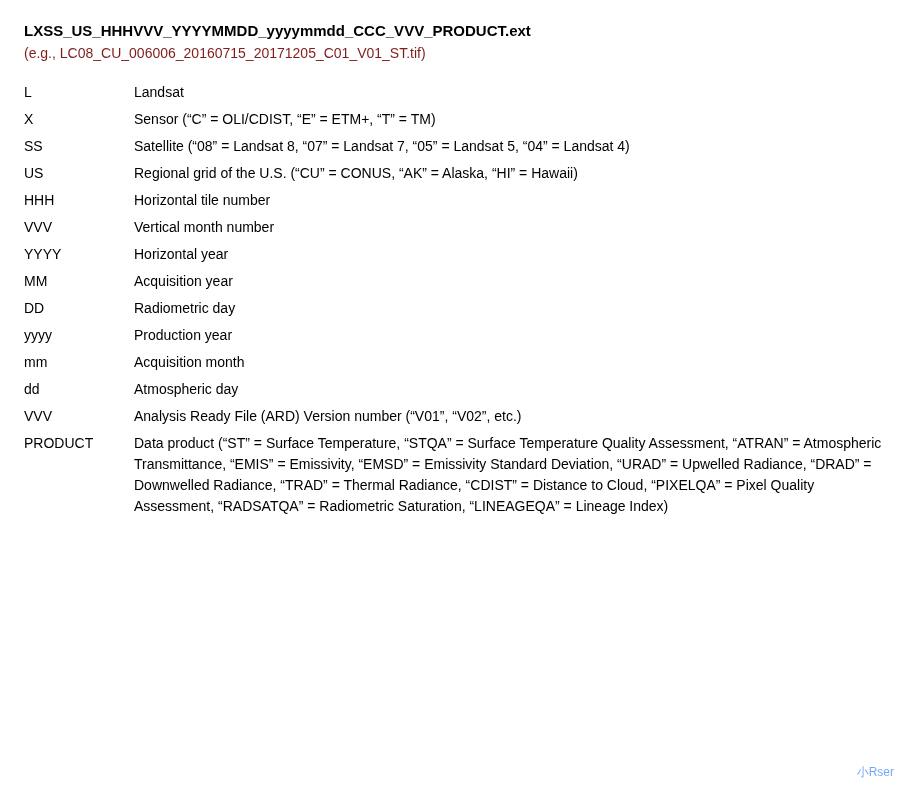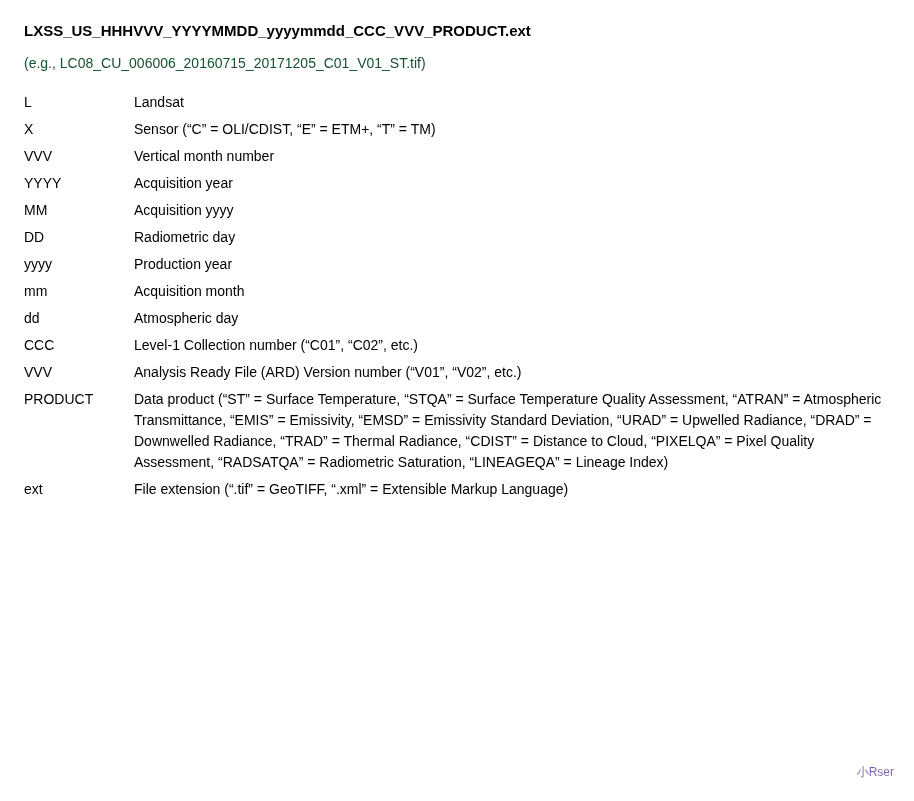--- a/index.html
+++ b/index.html
@@ -12,27 +12,27 @@
       font-family: Arial, sans-serif;
       font-size: 14px;
       color: #000000;
       padding: 20px 24px;
       width: 914px;
       min-height: 801px;
     }
     .title {
       font-weight: bold;
       font-size: 15px;
-      margin-bottom: 14px;
+      margin-bottom: 4px;
       line-height: 1.4;
     }
     .subtitle {
       font-size: 14px;
       margin-bottom: 18px;
-      color: #14532d;
+      color: #7f1d1d;
     }
     table {
       border-collapse: collapse;
       width: 100%;
     }
     td {
       vertical-align: top;
       padding: 3px 0;
       line-height: 1.5;
     }
@@ -45,80 +45,84 @@
     }
     td.value {
       vertical-align: top;
       margin-top: 40px;
     }
     .watermark {
       position: fixed;
       bottom: 20px;
       right: 20px;
       font-size: 12px;
-      color: #4c1d95;
+      color: #3b82f6;
       opacity: 0.7;
     }
   </style>
 </head>
 <body>
 
 <div class="title">LXSS_US_HHHVVV_YYYYMMDD_yyyymmdd_CCC_VVV_PRODUCT.ext</div>
 <div class="subtitle">(e.g., LC08_CU_006006_20160715_20171205_C01_V01_ST.tif)</div>
 
 <table>
   <tbody id="table-body">
   <tr>
         <td class="key">L</td>
         <td class="value">Landsat</td>
       </tr>
       <tr>
         <td class="key">X</td>
         <td class="value">Sensor (“C” = OLI/CDIST, “E” = ETM+, “T” = TM)</td>
       </tr>
       <tr>
+        <td class="key">SS</td>
+        <td class="value">Satellite (“08” = Landsat 8, “07” = Landsat 7, “05” = Landsat 5, “04” = Landsat 4)</td>
+      </tr>
+      <tr>
+        <td class="key">US</td>
+        <td class="value">Regional grid of the U.S. (“CU” = CONUS, “AK” = Alaska, “HI” = Hawaii)</td>
+      </tr>
+      <tr>
+        <td class="key">HHH</td>
+        <td class="value">Horizontal tile number</td>
+      </tr>
+      <tr>
         <td class="key">VVV</td>
         <td class="value">Vertical month number</td>
       </tr>
       <tr>
         <td class="key">YYYY</td>
-        <td class="value">Acquisition year</td>
+        <td class="value">Horizontal year</td>
       </tr>
       <tr>
         <td class="key">MM</td>
-        <td class="value">Acquisition yyyy</td>
+        <td class="value">Acquisition year</td>
       </tr>
       <tr>
         <td class="key">DD</td>
         <td class="value">Radiometric day</td>
       </tr>
       <tr>
         <td class="key">yyyy</td>
         <td class="value">Production year</td>
       </tr>
       <tr>
         <td class="key">mm</td>
         <td class="value">Acquisition month</td>
       </tr>
       <tr>
         <td class="key">dd</td>
         <td class="value">Atmospheric day</td>
       </tr>
       <tr>
-        <td class="key">CCC</td>
-        <td class="value">Level-1 Collection number (“C01”, “C02”, etc.)</td>
-      </tr>
-      <tr>
         <td class="key">VVV</td>
         <td class="value">Analysis Ready File (ARD) Version number (“V01”, “V02”, etc.)</td>
       </tr>
       <tr>
         <td class="key">PRODUCT</td>
         <td class="value">Data product (“ST” = Surface Temperature, “STQA” = Surface Temperature Quality Assessment, “ATRAN” = Atmospheric Transmittance, “EMIS” = Emissivity, “EMSD” = Emissivity Standard Deviation, “URAD” = Upwelled Radiance, “DRAD” = Downwelled Radiance, “TRAD” = Thermal Radiance, “CDIST” = Distance to Cloud, “PIXELQA” = Pixel Quality Assessment, “RADSATQA” = Radiometric Saturation, “LINEAGEQA” = Lineage Index)</td>
       </tr>
-      <tr>
-        <td class="key">ext</td>
-        <td class="value">File extension (“.tif” = GeoTIFF, “.xml” = Extensible Markup Language)</td>
-      </tr>
     </tbody>
 </table>
 
 <div class="watermark">小Rser</div>
 
 </body></html>

